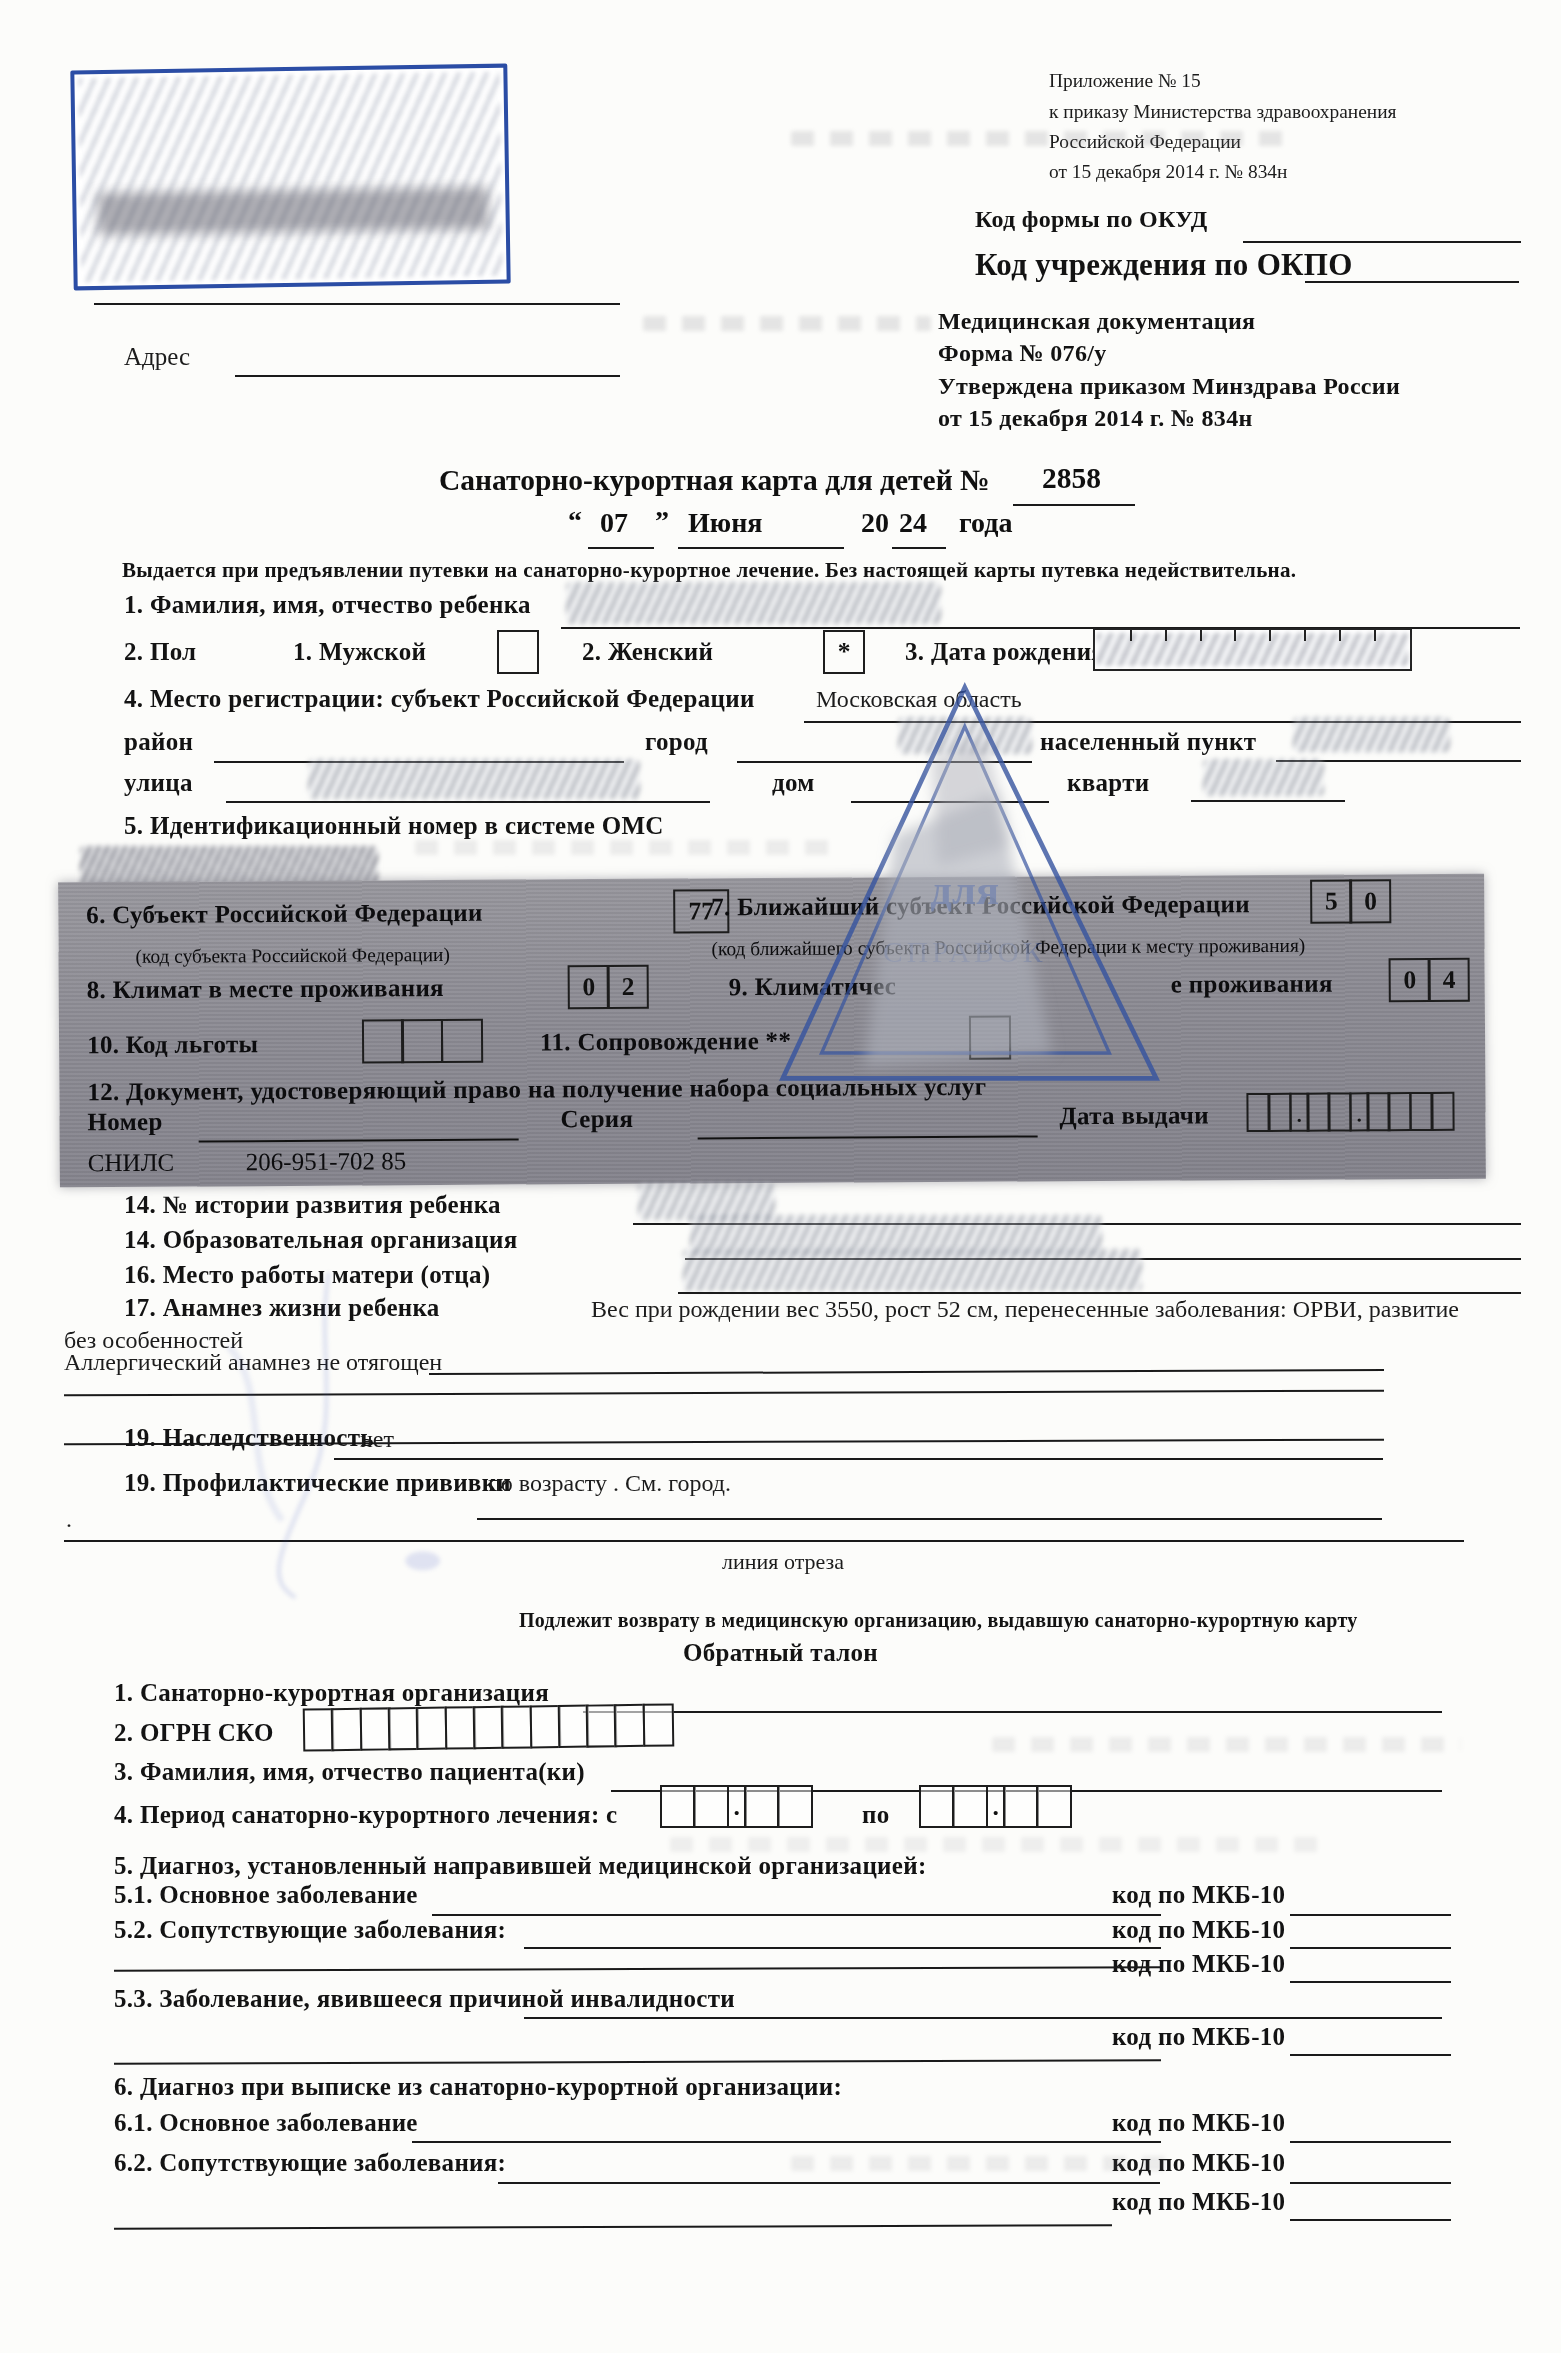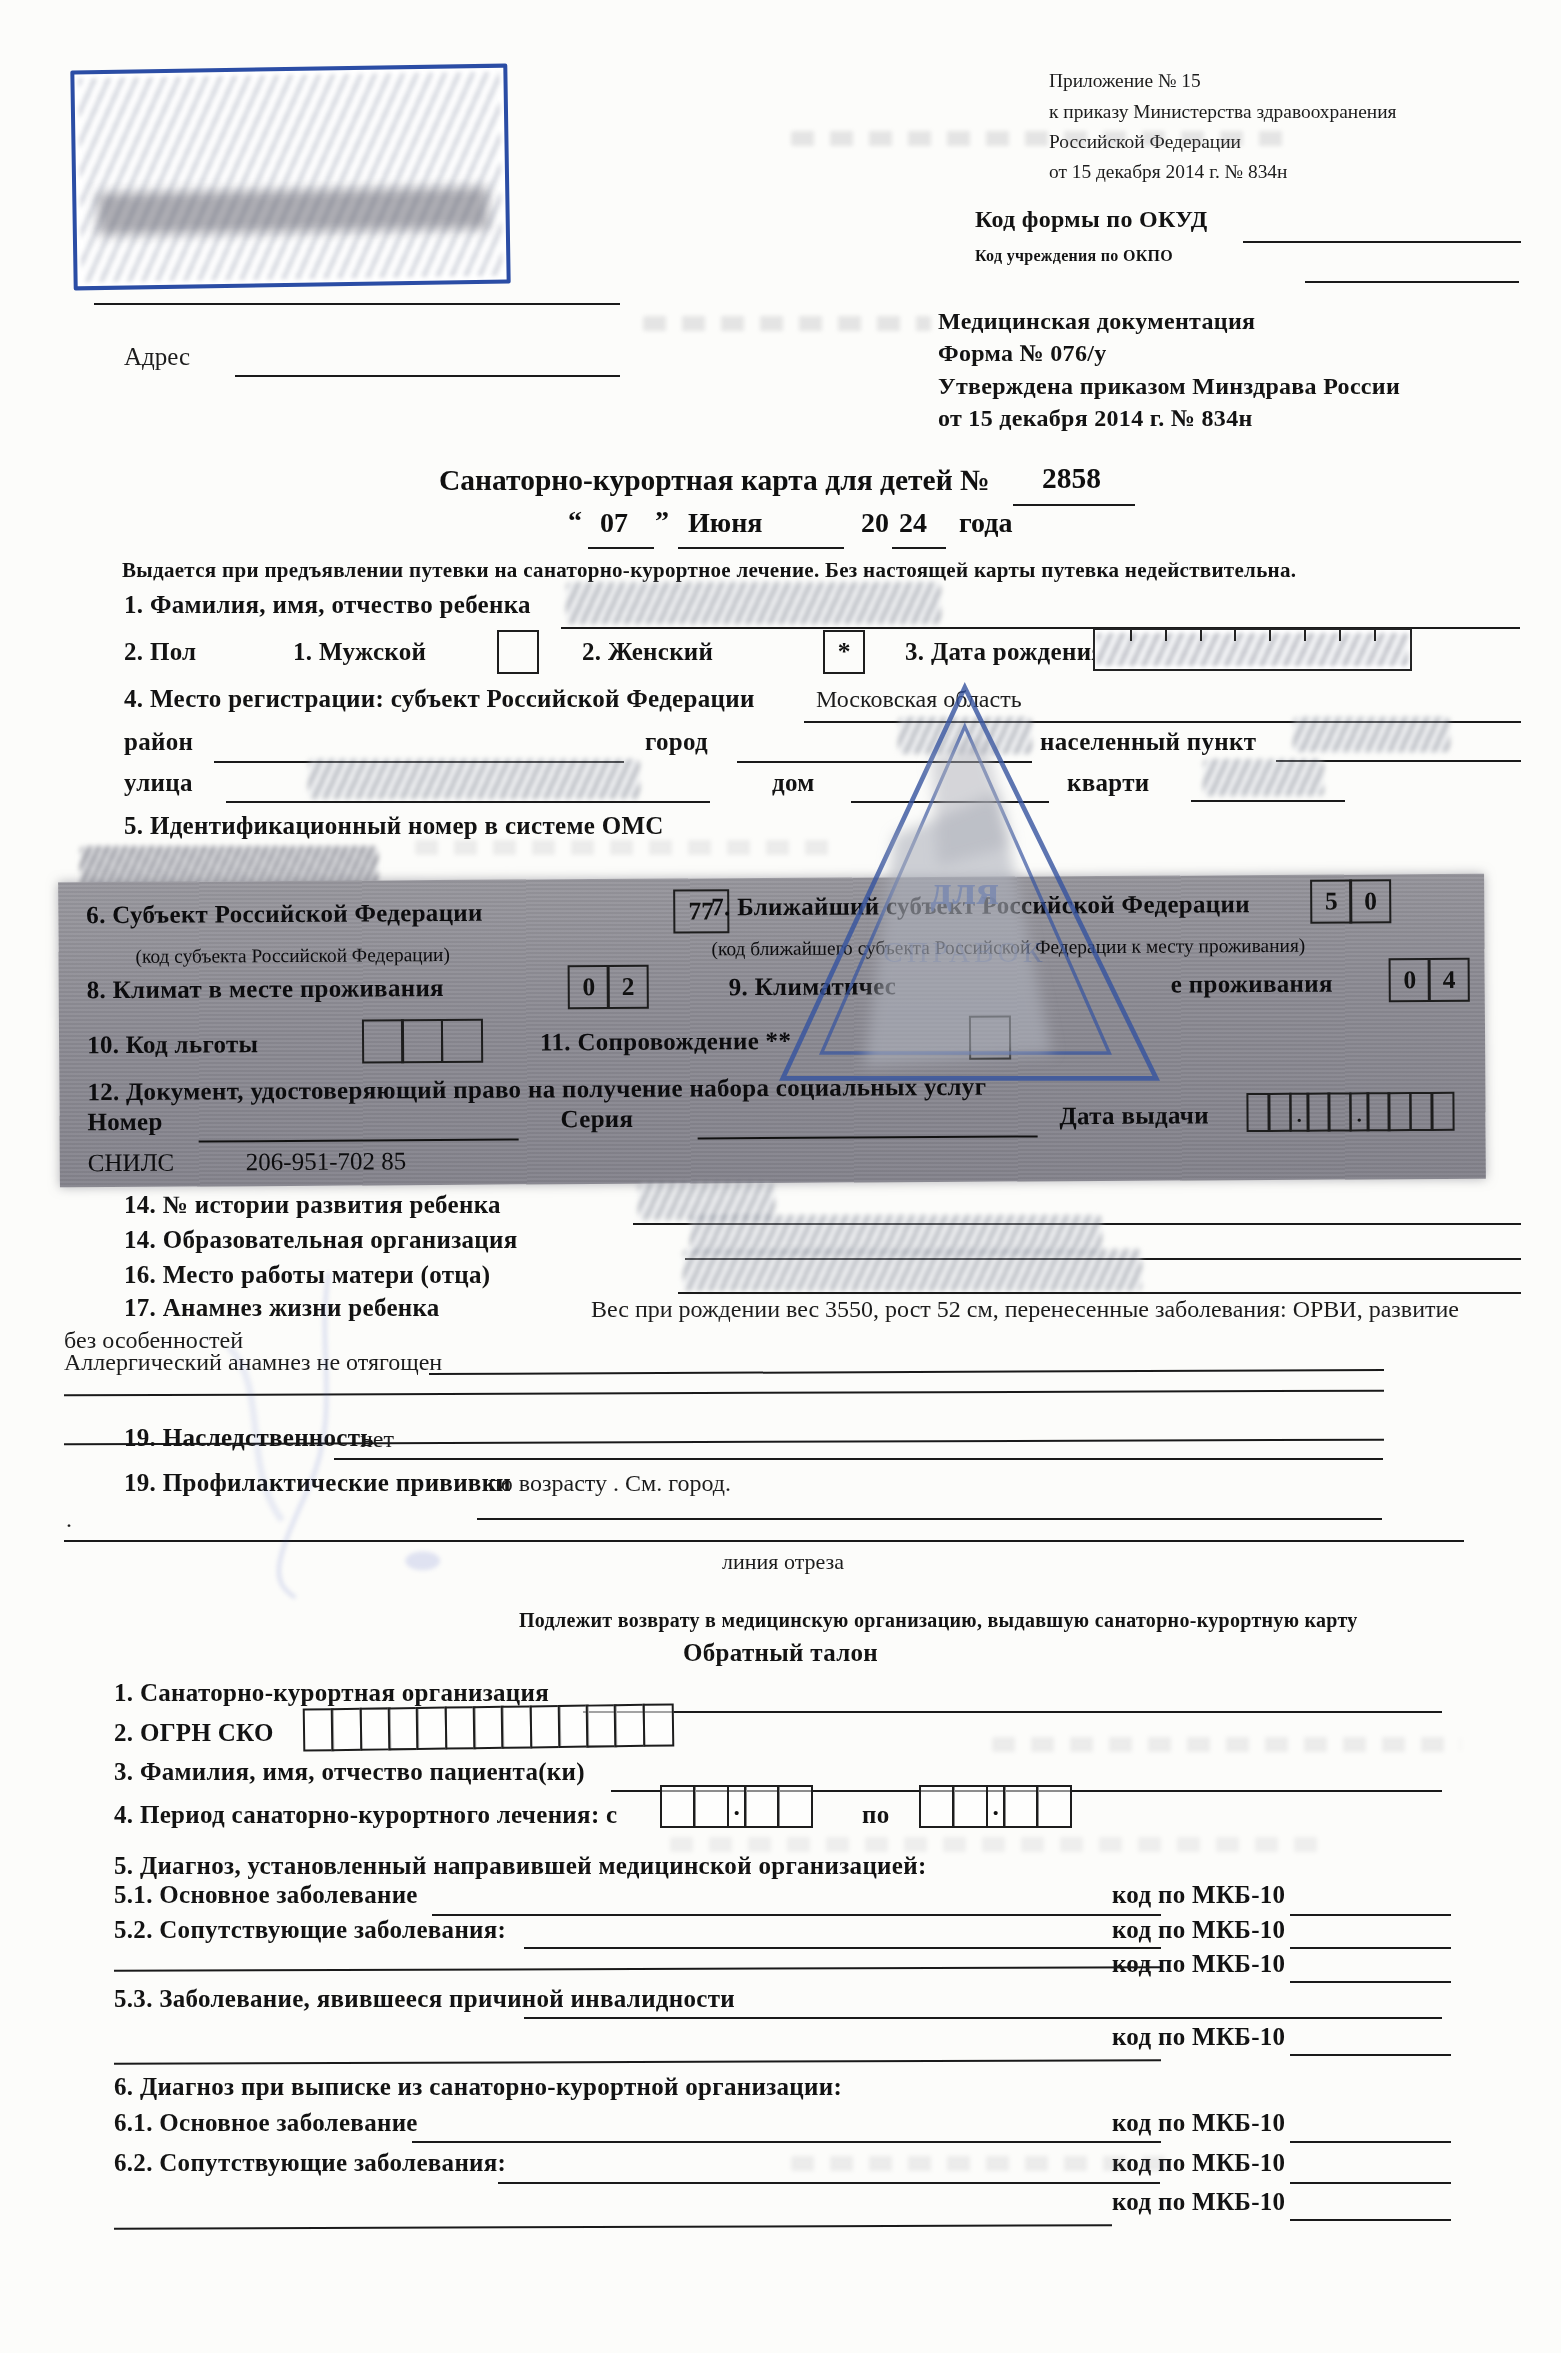--- a/index.html
+++ b/index.html
@@ -57,21 +57,21 @@
     <div class="band"></div>
   </div>
 
   <div class="r s" style="left:1049px;top:70px">Приложение № 15</div>
   <div class="r s" style="left:1049px;top:101px">к приказу Министерства здравоохранения</div>
   <div class="r s" style="left:1049px;top:131px">Российской Федерации</div>
   <div class="r s" style="left:1049px;top:161px">от 15 декабря 2014 г. № 834н</div>
 
   <div class="b" style="left:975px;top:206px;font-size:24px">Код формы по ОКУД</div>
   <div class="ln" style="left:1243px;top:241px;width:278px"></div>
-  <div class="b" style="left:975px;top:247px;font-size:16px">Код учреждения по ОКПО</div>
+  <div class="b" style="left:975px;top:247px;font-size:31px">Код учреждения по ОКПО</div>
   <div class="ln" style="left:1305px;top:281px;width:214px"></div>
 
   <div class="ln" style="left:94px;top:303px;width:526px"></div>
   <div class="r" style="left:124px;top:343px;font-size:25px">Адрес</div>
   <div class="ln" style="left:235px;top:375px;width:385px"></div>
 
   <div class="b c" style="left:938px;top:308px;width:590px;font-size:24px">Медицинская документация</div>
   <div class="b c" style="left:938px;top:340px;width:590px;font-size:24px">Форма № 076/у</div>
   <div class="b c" style="left:938px;top:373px;width:590px;font-size:24px">Утверждена приказом Минздрава России</div>
   <div class="b c" style="left:938px;top:405px;width:590px;font-size:24px">от 15 декабря 2014 г. № 834н</div>

